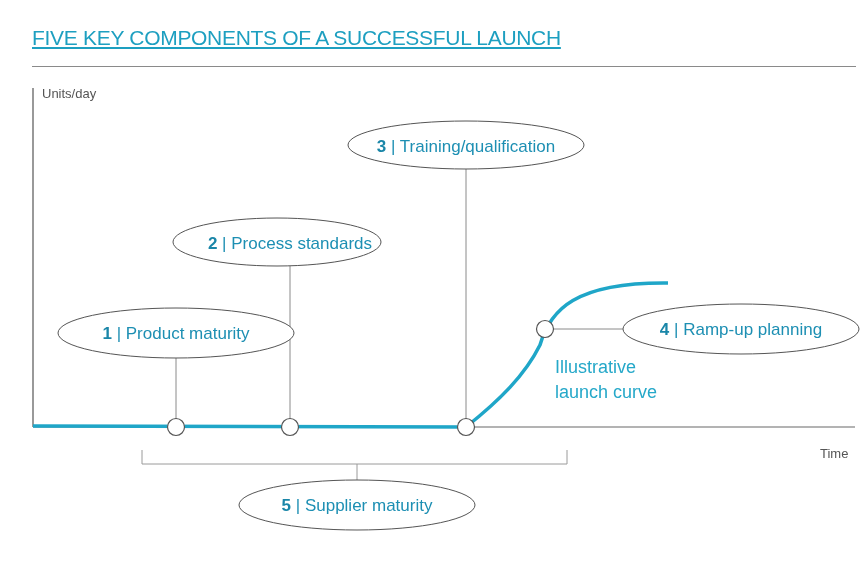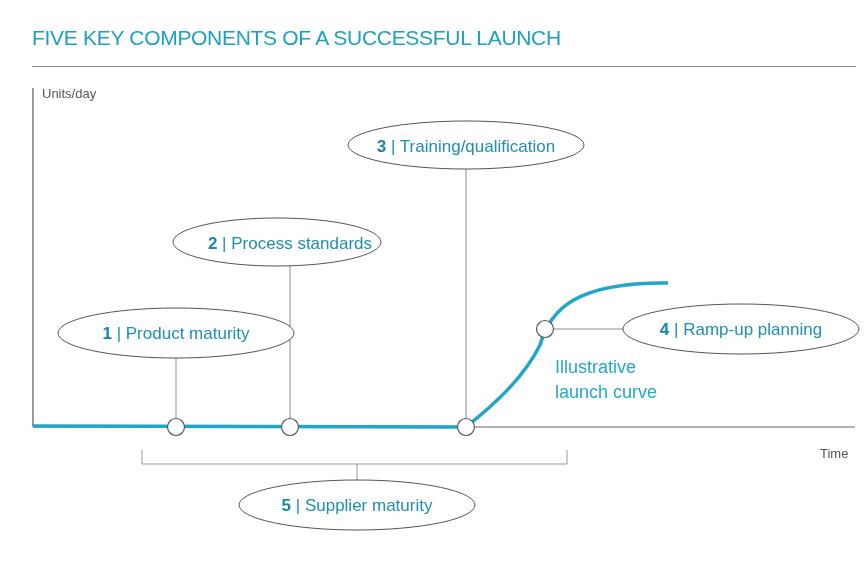--- a/index.html
+++ b/index.html
@@ -1,19 +1,19 @@
 <!DOCTYPE html>
 <html><head>
   <meta charset="utf-8">
   <style>
     html, body { margin: 0; padding: 0; background: #ffffff; }
     body { width: 866px; height: 574px; position: relative; overflow: hidden;
            font-family: "Liberation Sans", "DejaVu Sans", sans-serif; }
     .title { position: absolute; left: 32px; top: 26px; font-size: 21px; color: #1d9fc0;
-             letter-spacing: -0.3px; white-space: nowrap; }
+             letter-spacing: -0.3px; white-space: nowrap; text-decoration: underline; }
     .title-rule { position: absolute; left: 32px; top: 66px; width: 824px; height: 0;
                   border-top: 1.5px solid #8a8a8a; }
     svg { position: absolute; left: 0; top: 0; }
     .axis-label { font-size: 13px; fill: #555555; }
     .ellipse-label { font-size: 17px; fill: #1d8fb3; }
     .ellipse-label .num { font-weight: bold; fill: #1a86a8; }
     .curve-label { font-size: 18px; fill: #25a8c9; }
   </style>
 </head>
 <body>

